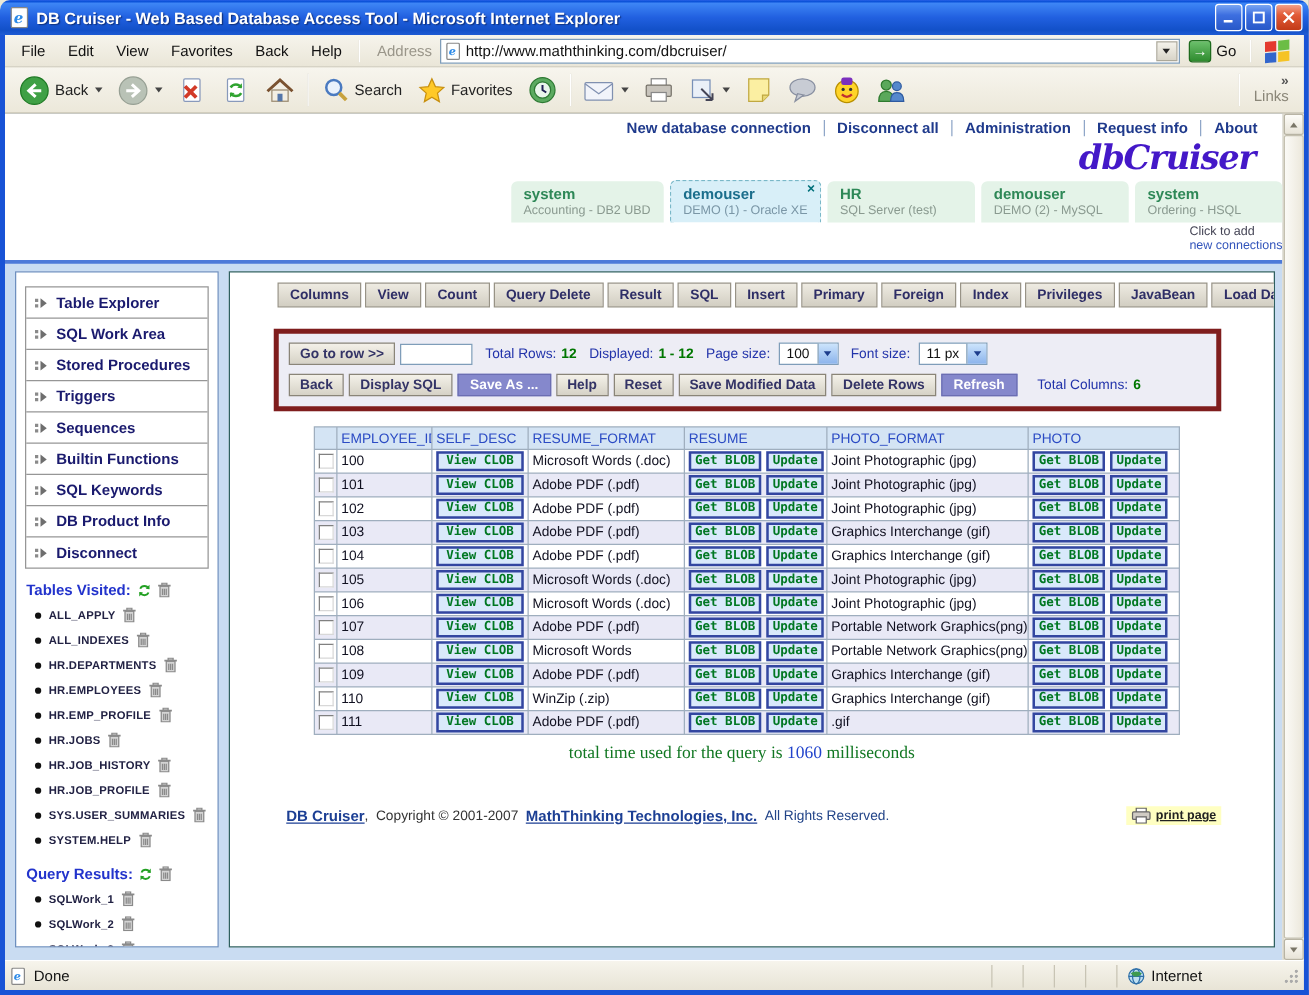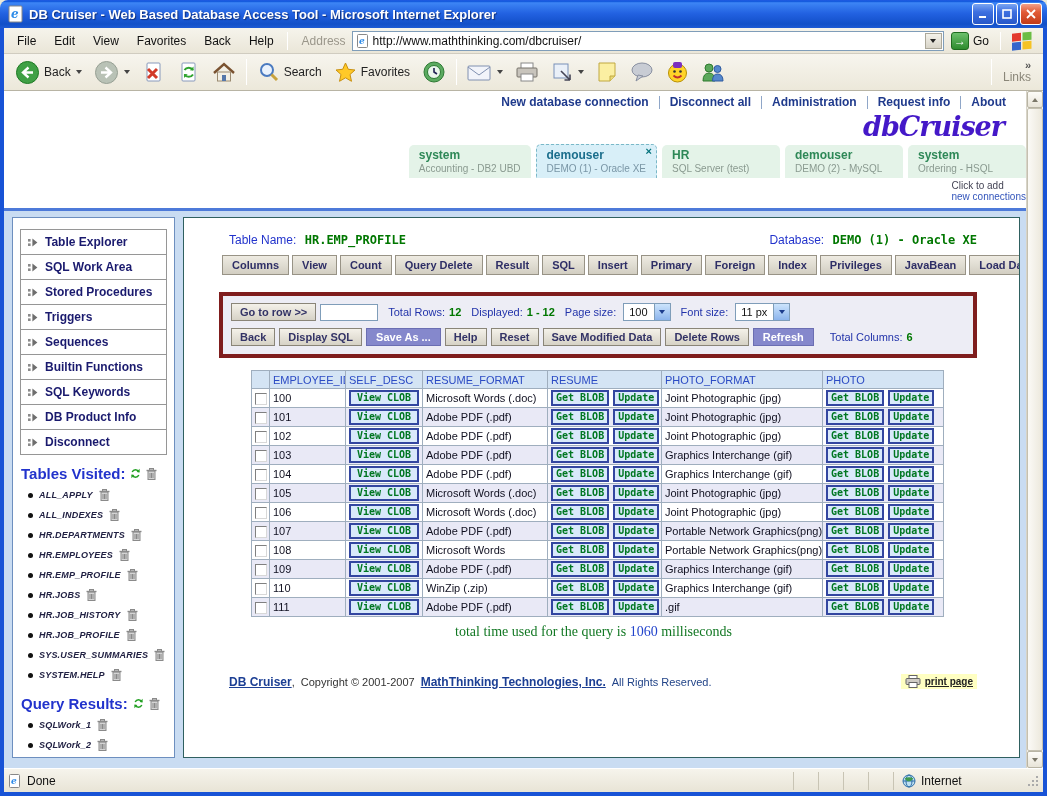--- a/index.html
+++ b/index.html
@@ -75,22 +75,22 @@
   .bluebar { height:3px; background:#4D7AD9; flex:0 0 auto; }
   .workspace { flex:1; min-height:0; display:flex; padding:6px 6px 10px 8px; gap:8px; }
 
   
   .sidebar { width:163px; flex:0 0 auto; background:#fff; border:1px solid #6D8FBF; overflow:hidden; }
   .menu-box { margin:11px 7px 4px; border:1px solid #969696; }
   .sb-item { border-bottom:1px solid #969696; padding:5px 4px 5px 7px; display:flex; align-items:center; gap:7px; }
   .sb-item:last-child { border-bottom:none; }
   .sb-item .sb-lbl { font-size:12px; font-weight:bold; color:#1A1A6E; white-space:nowrap; }
   .side-label { margin:10px 0 3px 8px; display:flex; align-items:center; gap:5px;
-    color:#2233CC; font-size:15px; font-weight:bold; }
-  .side-list { list-style:none;font-style:italic; }
+    color:#2233CC; font-size:12px; font-weight:bold; }
+  .side-list { list-style:none; }
   .side-item { display:flex; align-items:center; gap:6px; padding:4px 0 4px 15px; }
   .bullet { width:5px; height:5px; border-radius:50%; background:#111; flex:0 0 auto; }
   .side-item .nm { font-size:9px; font-weight:bold; color:#222244; letter-spacing:0.2px; }
   .icn { display:inline-flex; align-items:center; }
 
   
   .mainpanel { flex:1; min-width:0; background:#fff; border:1px solid #2F6060; overflow:hidden; }
   .panel-head { display:flex; justify-content:space-between; margin:15px 42px 0 45px; font-size:12px; align-items:baseline; }
   .ph-label { color:#2233CC; }
   .ph-value { color:#007700; font-weight:bold; font-family:"DejaVu Sans Mono", monospace; font-size:12px; margin-left:5px; }
@@ -732,30 +732,20 @@
                       <line x1="4" y1="5" x2="4" y2="10" stroke="#8A8A8A"></line>
                       <line x1="5.5" y1="5" x2="5.5" y2="10" stroke="#8A8A8A"></line>
                       <line x1="7" y1="5" x2="7" y2="10" stroke="#8A8A8A"></line>
                     </svg>
                   </span>
                 </li>
               </ul>
           </div>
 
           <div class="mainpanel">
-            <div class="panel-head">
-              <div>
-                <span class="ph-label">Table Name:</span>
-                <span class="ph-value">HR.EMP_PROFILE</span>
-              </div>
-              <div>
-                <span class="ph-label">Database:</span>
-                <span class="ph-value">DEMO (1) - Oracle XE</span>
-              </div>
-            </div>
 
             <div class="tabs-row">
                 <button class="tab-btn">Columns</button>
                 <button class="tab-btn">View</button>
                 <button class="tab-btn">Count</button>
                 <button class="tab-btn">Query Delete</button>
                 <button class="tab-btn">Result</button>
                 <button class="tab-btn">SQL</button>
                 <button class="tab-btn">Insert</button>
                 <button class="tab-btn">Primary</button>

